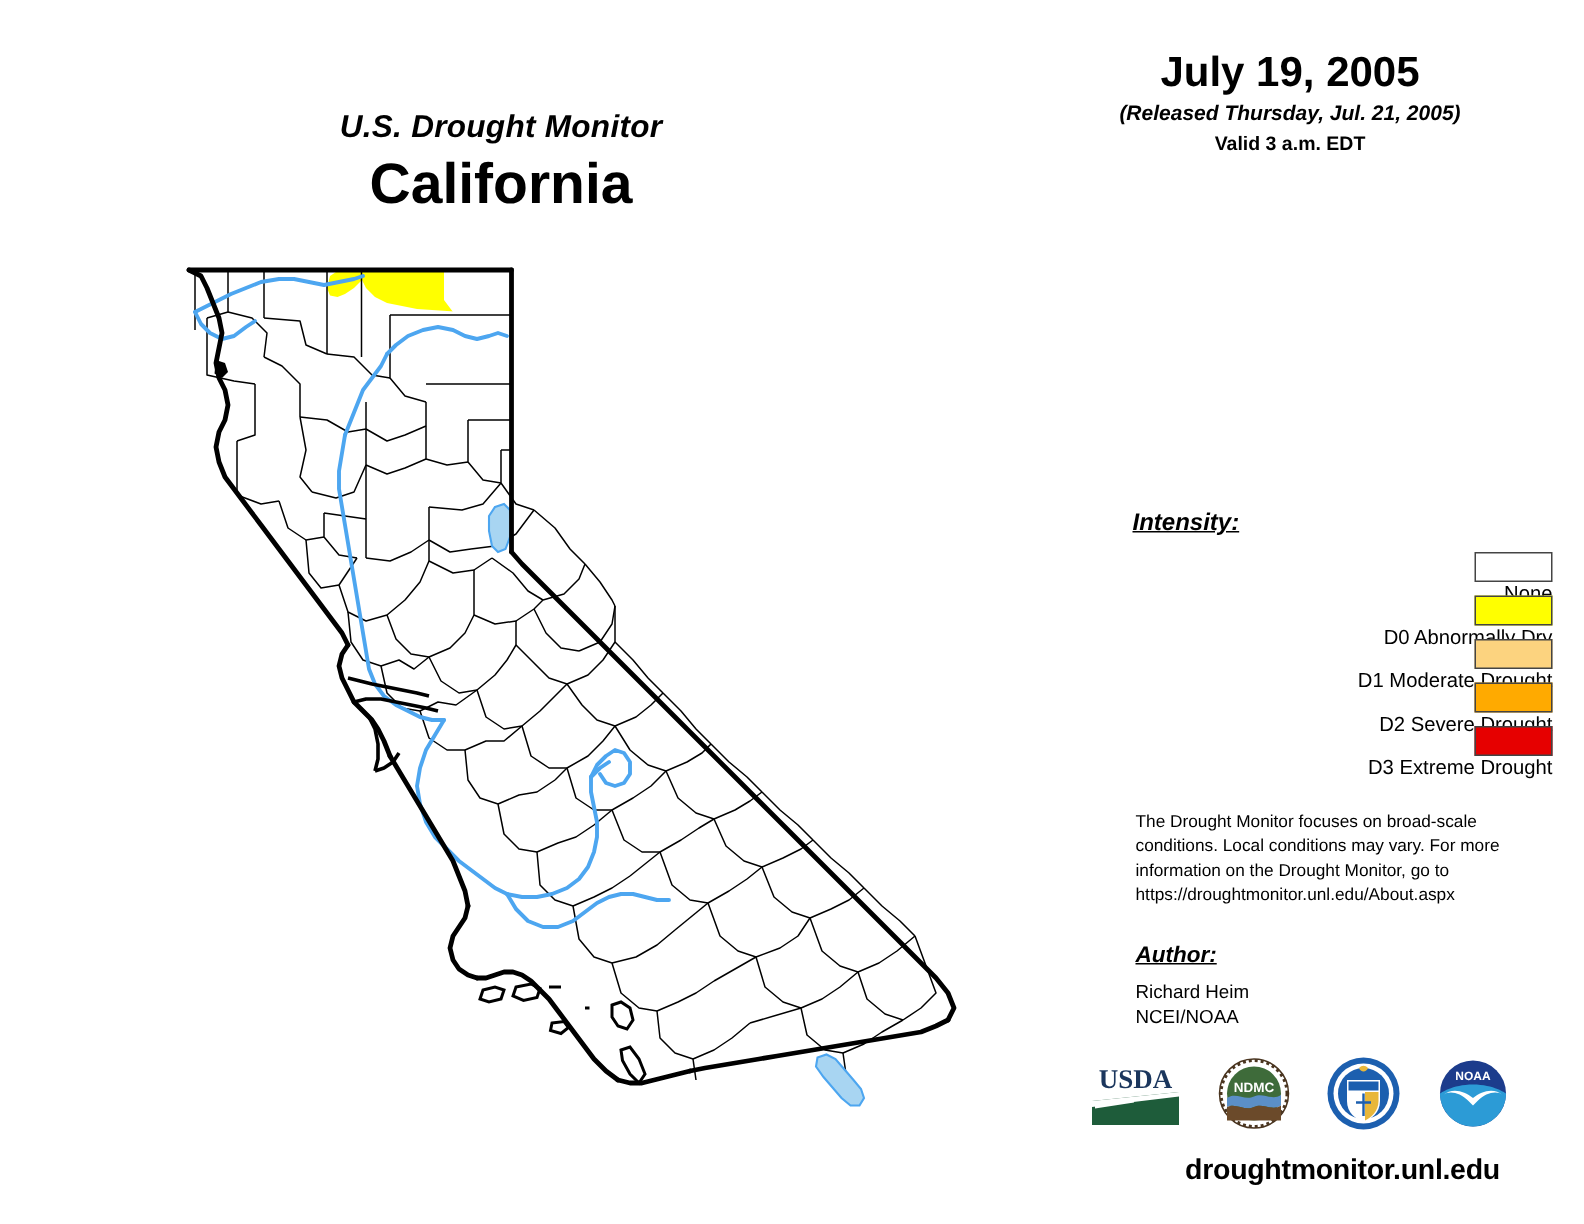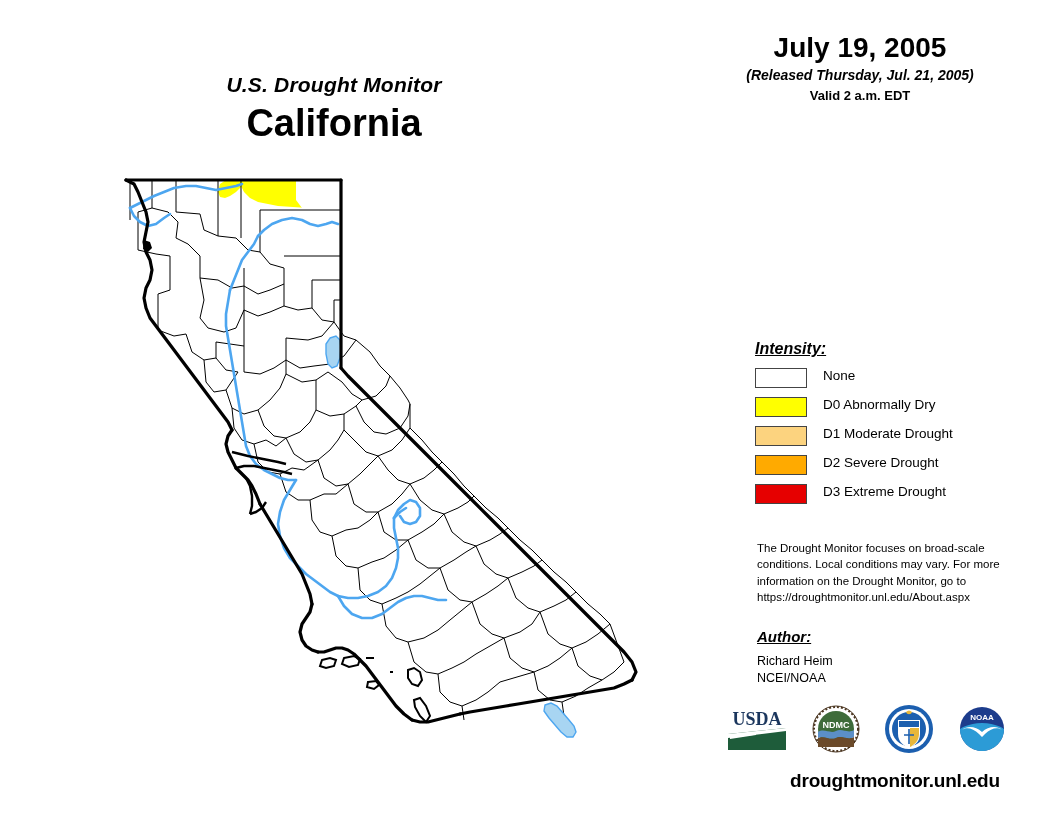--- a/index.html
+++ b/index.html
@@ -86,23 +86,24 @@
   }
   #legend-heading {
     font-size: 16px;
     font-weight: bold;
     font-style: italic;
     text-decoration: underline;
     margin-bottom: 10px;
   }
   .legend-row {
     display: flex;
-    align-items: flex-start;
+    align-items: flex-end;
     height: 24px;
     margin-bottom: 5px;
+    flex-direction: column;
   }
   .legend-swatch {
     width: 52px;
     height: 20px;
     border: 1px solid #444444;
     box-sizing: border-box;
     flex: 0 0 auto;
   }
   .legend-label {
     font-size: 13.5px;
@@ -168,21 +169,21 @@
 <body>
 
 <div id="title-block">
   <div id="main-title">U.S. Drought Monitor</div>
   <div id="state-title">California</div>
 </div>
 
 <div id="date-block">
   <div id="date-primary">July 19, 2005</div>
   <div id="date-released">(Released Thursday, Jul. 21, 2005)</div>
-  <div id="date-valid">Valid 2 a.m. EDT</div>
+  <div id="date-valid">Valid 3 a.m. EDT</div>
 </div>
 
 <div id="map-area">
 <svg width="548" height="625" viewBox="0 0 548 625" xmlns="http://www.w3.org/2000/svg">
   <defs>
     <clipPath id="ca-clip">
       <path d="M22,15 L22,15 L35,14 L35,32 L30,44 L28,60 L30,72 L34,80 L30,92 L24,100
                L22,112 L26,124 L22,136 L26,150 L34,162 L40,176 L48,186 L56,196 L62,208
                L70,216 L76,226 L84,236 L88,248 L96,256 L100,268 L96,278 L92,284 L96,292
                L104,296 L112,292 L118,286 L124,290 L128,300 L134,306 L140,300 L146,298

